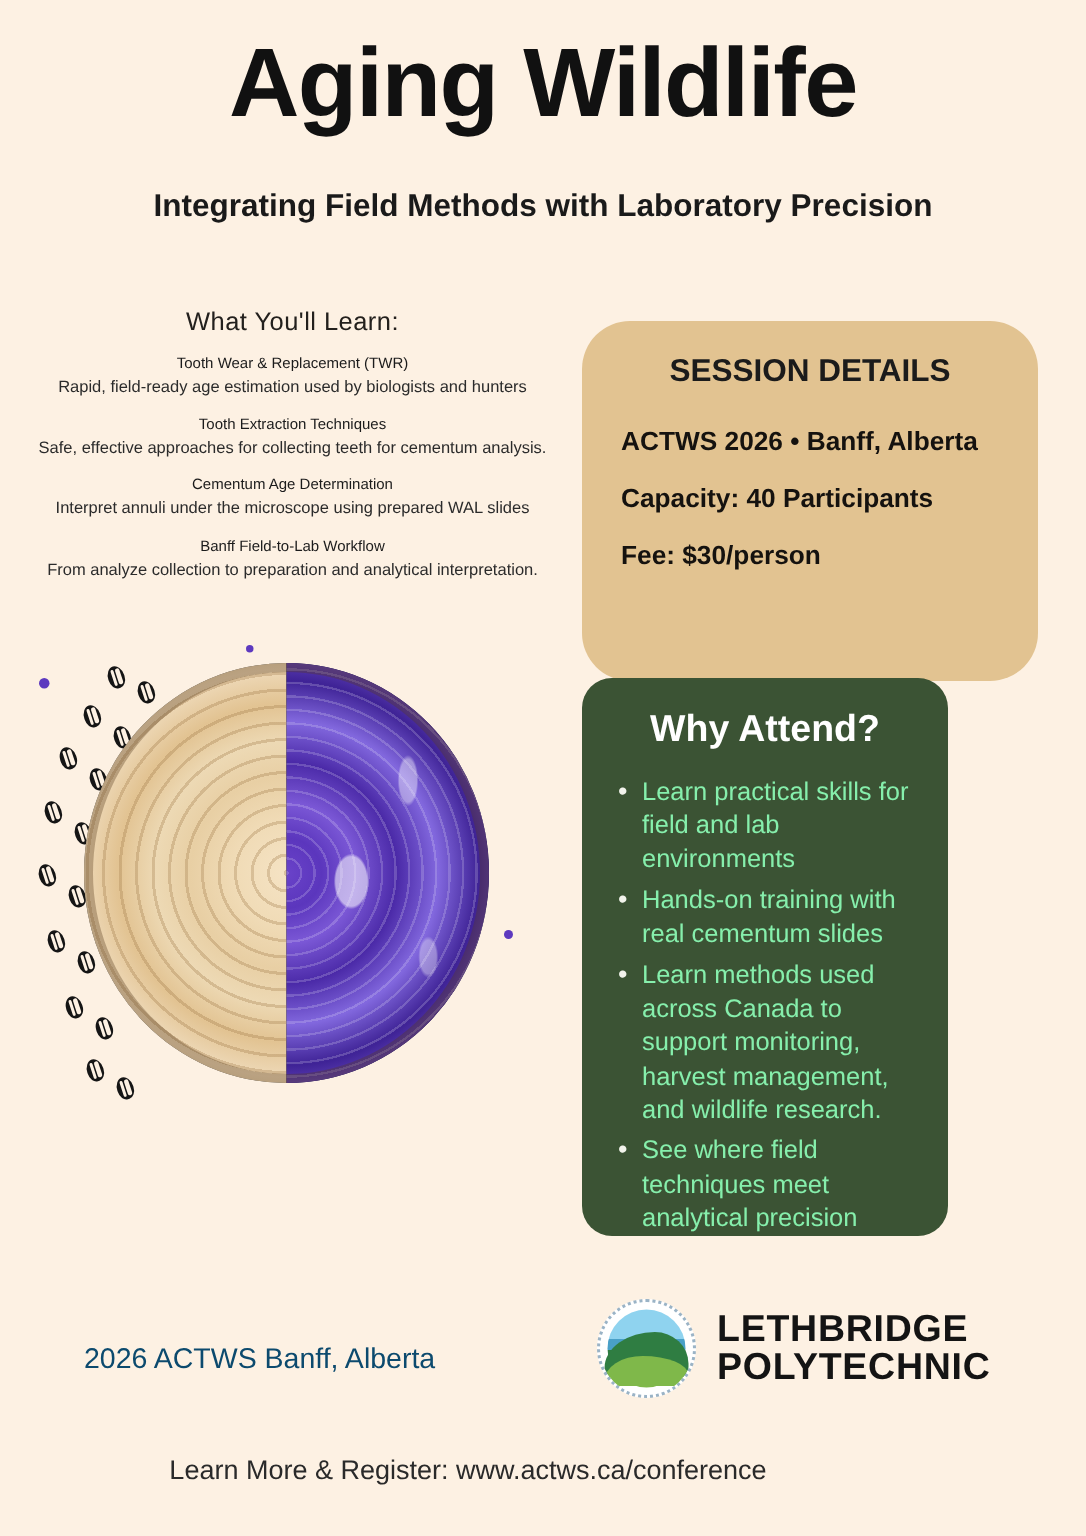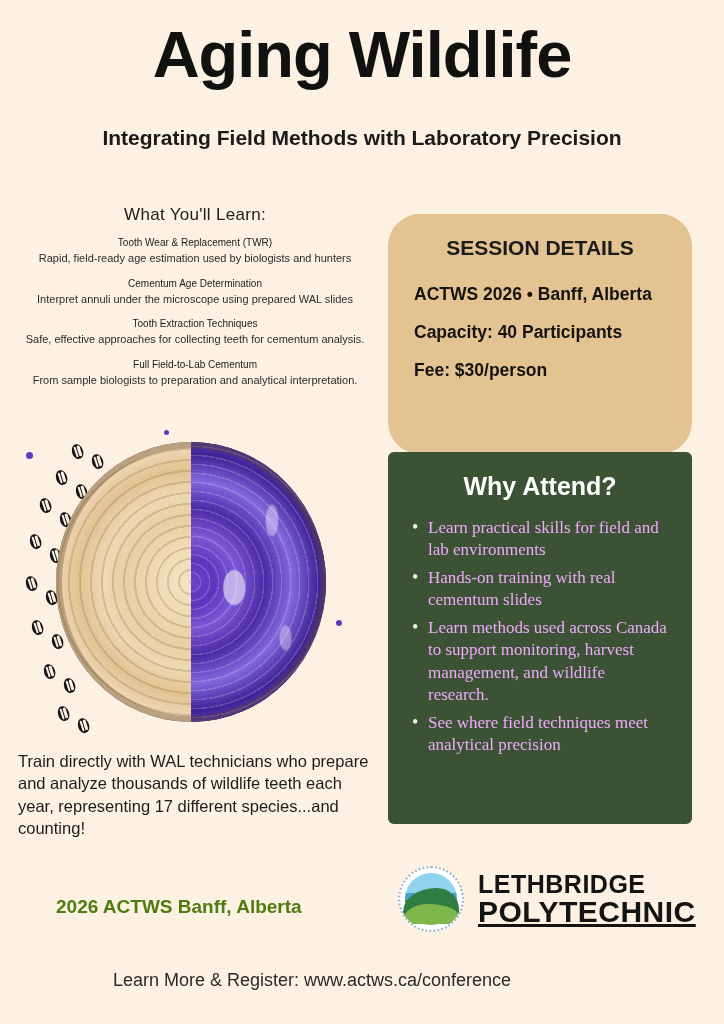--- a/index.html
+++ b/index.html
@@ -95,42 +95,41 @@
     color: #15120f;
     margin-bottom: 17px;
     line-height: 1.2;
   }
 
   
   .why-card {
     position: absolute;
     top: 452px;
     left: 388px;
-    width: 304px;
+    width: 244px;
     height: 372px;
     background: #3b5334;
-    border-radius: 6px;
+    border-radius: 20px;
     padding: 20px 22px;
   }
   .why-title {
     text-align: center;
     color: #ffffff;
     font-size: 25px;
     font-weight: bold;
     margin-bottom: 16px;
   }
   .why-list { list-style: none; }
   .why-list li {
     position: relative;
-    color: #f0abfc;
+    color: #86efac;
     font-size: 17px;
     line-height: 1.32;
     padding-left: 18px;
     margin-bottom: 5px;
-    font-family: Liberation Serif, serif;
   }
   .why-list li::before {
     content: "•";
     position: absolute;
     left: 2px;
     top: -1px;
     font-size: 18px;
     color: #f2f3ec;
   }
 
@@ -231,22 +230,22 @@
     line-height: 1.36;
     color: #1c1c1c;
   }
 
   
   .footer-left {
     position: absolute;
     top: 896px;
     left: 56px;
     font-size: 19px;
-    font-weight: bold;
-    color: #4d7c0f;
+    font-weight: normal;
+    color: #0c4a6e;
   }
   .logo-wrap {
     position: absolute;
     top: 866px;
     left: 398px;
     display: flex;
     align-items: center;
     gap: 14px;
   }
   .logo-mark {
@@ -275,21 +274,21 @@
     background: #7fb84a;
     border-radius: 50% 60% 0 0 / 90% 70% 0 0;
   }
   .logo-text {
     line-height: 1.0;
     color: #141414;
     font-weight: bold;
     letter-spacing: .5px;
   }
   .logo-text .l1 { font-size: 25px; display: block; }
-  .logo-text .l2 { font-size: 30px; display: block; text-decoration: underline; }
+  .logo-text .l2 { font-size: 25px; display: block; }
 
   .footer-bottom {
     position: absolute;
     top: 970px;
     left: 0;
     width: 624px;
     text-align: center;
     font-size: 18px;
     color: #2a2a2a;
   }
@@ -303,30 +302,30 @@
   <div class="subtitle">Integrating Field Methods with Laboratory Precision</div>
 
   <div class="learn">
     <div class="learn-heading">What You'll Learn:</div>
 
     <div class="learn-item">
       <span class="lbl">Tooth Wear &amp; Replacement (TWR)</span>
       <span class="desc">Rapid, field-ready age estimation used by biologists and hunters</span>
     </div>
     <div class="learn-item">
+      <span class="lbl">Tooth Extraction Techniques</span>
+      <span class="desc">Safe, effective approaches for collecting teeth for cementum analysis.</span>
+    </div>
+    <div class="learn-item">
       <span class="lbl">Cementum Age Determination</span>
       <span class="desc">Interpret annuli under the microscope using prepared WAL slides</span>
     </div>
     <div class="learn-item">
-      <span class="lbl">Tooth Extraction Techniques</span>
-      <span class="desc">Safe, effective approaches for collecting teeth for cementum analysis.</span>
-    </div>
-    <div class="learn-item">
-      <span class="lbl">Full Field-to-Lab Cementum</span>
-      <span class="desc">From sample biologists to preparation and analytical interpretation.</span>
+      <span class="lbl">Banff Field-to-Lab Workflow</span>
+      <span class="desc">From analyze collection to preparation and analytical interpretation.</span>
     </div>
   </div>
 
   <div class="session-card">
     <div class="session-title">SESSION DETAILS</div>
     <div class="session-line">ACTWS 2026 • Banff, Alberta</div>
     <div class="session-line">Capacity: 40 Participants</div>
     <div class="session-line">Fee: $30/person</div>
   </div>
 
@@ -364,21 +363,20 @@
     <div class="spatter" style="left:150px; top:0px; width:5px; height:5px;"></div>
     <div class="spatter" style="left:322px; top:190px; width:6px; height:6px;"></div>
 
     <div class="cementum">
       <div class="half-left"></div>
       <div class="half-right"></div>
       <div class="rim"></div>
     </div>
   </div>
 
-  <div class="caption">Train directly with WAL technicians who prepare and analyze thousands of wildlife teeth each year, representing 17 different species...and counting!</div>
 
   <div class="footer-left">2026 ACTWS Banff, Alberta</div>
 
   <div class="logo-wrap">
     <div class="logo-mark">
       <div class="sky"></div>
       <div class="hill"></div>
       <div class="hill2"></div>
     </div>
     <div class="logo-text">

